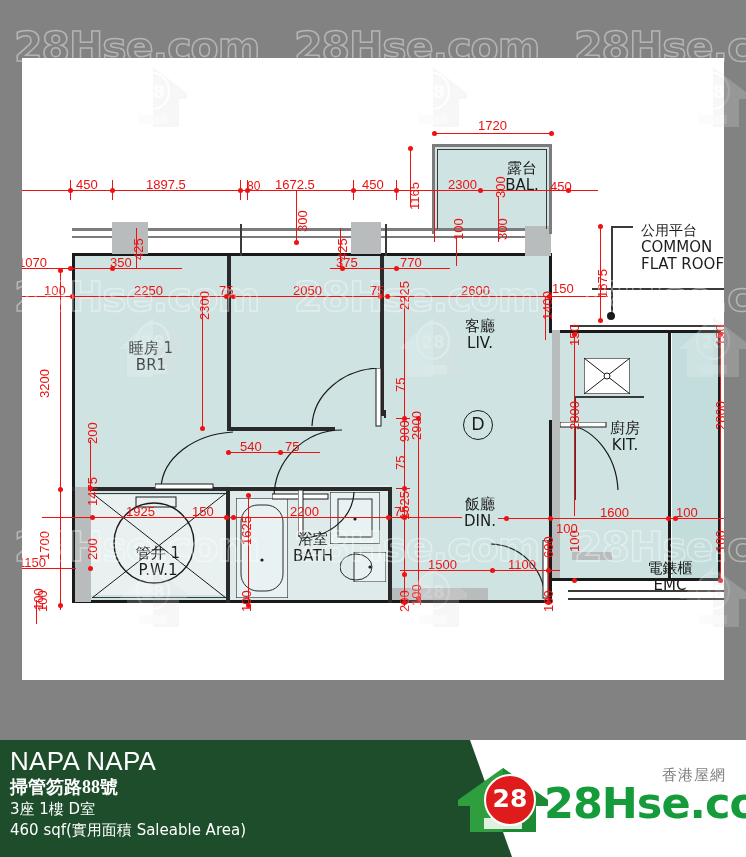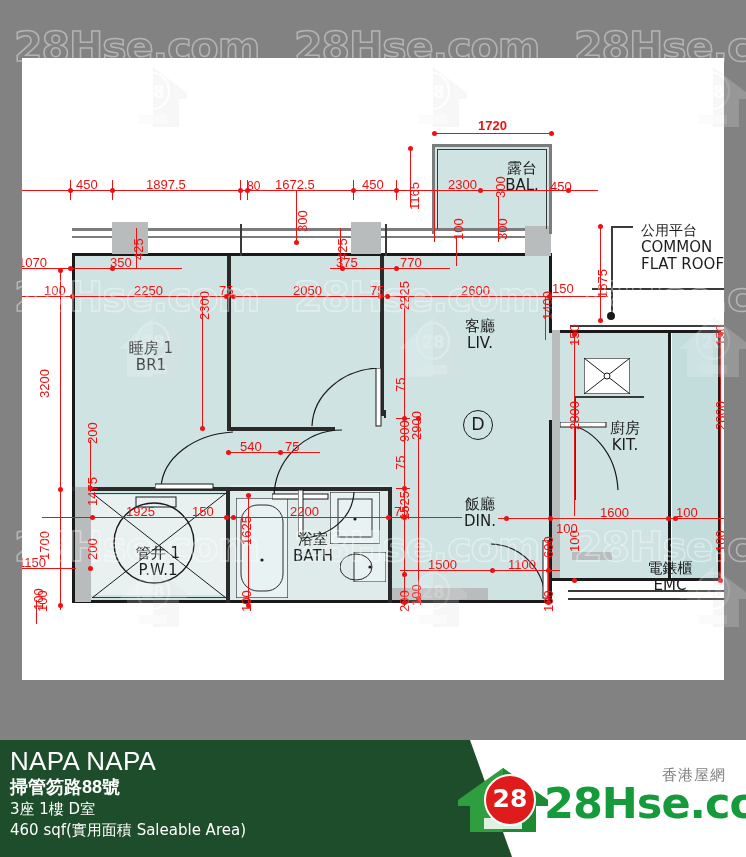--- a/index.html
+++ b/index.html
@@ -60,21 +60,21 @@
   .lbl .l1{display:block;font-size:14px;line-height:17px;}
   .lbl .l2{display:block;font-size:15px;line-height:17px;}
   
   #footer{position:absolute;left:0;top:740px;width:746px;height:117px;background:#ffffff;z-index:8;}
   #fgreen{position:absolute;left:0;top:0;width:470px;height:117px;background:#1e4d2b;}
   #fgreen:after{content:"";position:absolute;right:-42px;top:0;width:0;height:0;
     border-style:solid;border-width:0 42px 117px 0;border-color:transparent transparent #1e4d2b transparent;}
   #ftext{position:absolute;left:10px;top:6px;color:#fff;}
   #ftitle{font-size:26px;line-height:30px;font-weight:normal;letter-spacing:.3px;
     font-family:"Liberation Sans","DejaVu Sans",sans-serif;}
-  #faddr{font-size:18px;line-height:23px;font-weight:bold;font-family:Liberation Sans, sans-serif;}
+  #faddr{font-size:18px;line-height:23px;font-weight:bold;font-family:Liberation Serif, serif;}
   #funit{font-size:15px;line-height:21px;font-family:"DejaVu Sans",sans-serif;}
   #farea{font-size:15px;line-height:21px;font-family:"DejaVu Sans",sans-serif;}
   #flogo{position:absolute;right:10px;top:14px;width:280px;height:88px;}
   #fhk{position:absolute;right:10px;top:12px;font-size:15px;color:#7d7d7d;
     font-family:Liberation Sans, sans-serif;letter-spacing:1px;text-align:center;}
   #fbrand{position:absolute;left:88px;top:28px;font-size:43px;line-height:43px;font-weight:bold;
     color:#169b3b;font-family:"DejaVu Sans",sans-serif;letter-spacing:-1px;}
   #fhouse{position:absolute;left:0px;top:12px;width:95px;height:70px;}
   #fbadge{position:absolute;left:28px;top:20px;width:48px;height:48px;border-radius:50%;
     background:#e01b1b;border:2px solid #fff;color:#fff;font-weight:bold;font-size:25px;
@@ -218,21 +218,21 @@
   <div class="dot" style="left:394px;top:188px;"></div>
   <div class="dt" style="left:76px;top:178px;">450</div>
   <div class="dt" style="left:146px;top:178px;">1897.5</div>
   <div class="dt" style="left:247px;top:180px;font-size:12px;">80</div>
   <div class="dt" style="left:275px;top:178px;">1672.5</div>
   <div class="dt" style="left:362px;top:178px;">450</div>
 
   <div class="dl dh" style="left:434px;top:133px;width:118px;"></div>
   <div class="dot" style="left:432px;top:131px;"></div>
   <div class="dot" style="left:549px;top:131px;"></div>
-  <div class="dt" style="left:478px;top:119px;font-weight:bold;">1720</div>
+  <div class="dt" style="left:478px;top:119px;">1720</div>
   <div class="dl dh" style="left:408px;top:190px;width:170px;"></div>
   <div class="dot" style="left:478px;top:188px;"></div>
   <div class="dot" style="left:566px;top:188px;"></div>
   <div class="dt" style="left:448px;top:178px;">2300</div>
   <div class="dt" style="left:550px;top:180px;">450</div>
   <div class="dl dv" style="left:410px;top:148px;height:58px;"></div>
   <div class="dot" style="left:408px;top:146px;"></div>
   <div class="dt v" style="left:408px;top:210px;">1165</div>
   <div class="dl dv" style="left:434px;top:190px;height:52px;"></div>
   <div class="dt v" style="left:296px;top:232px;">300</div>

